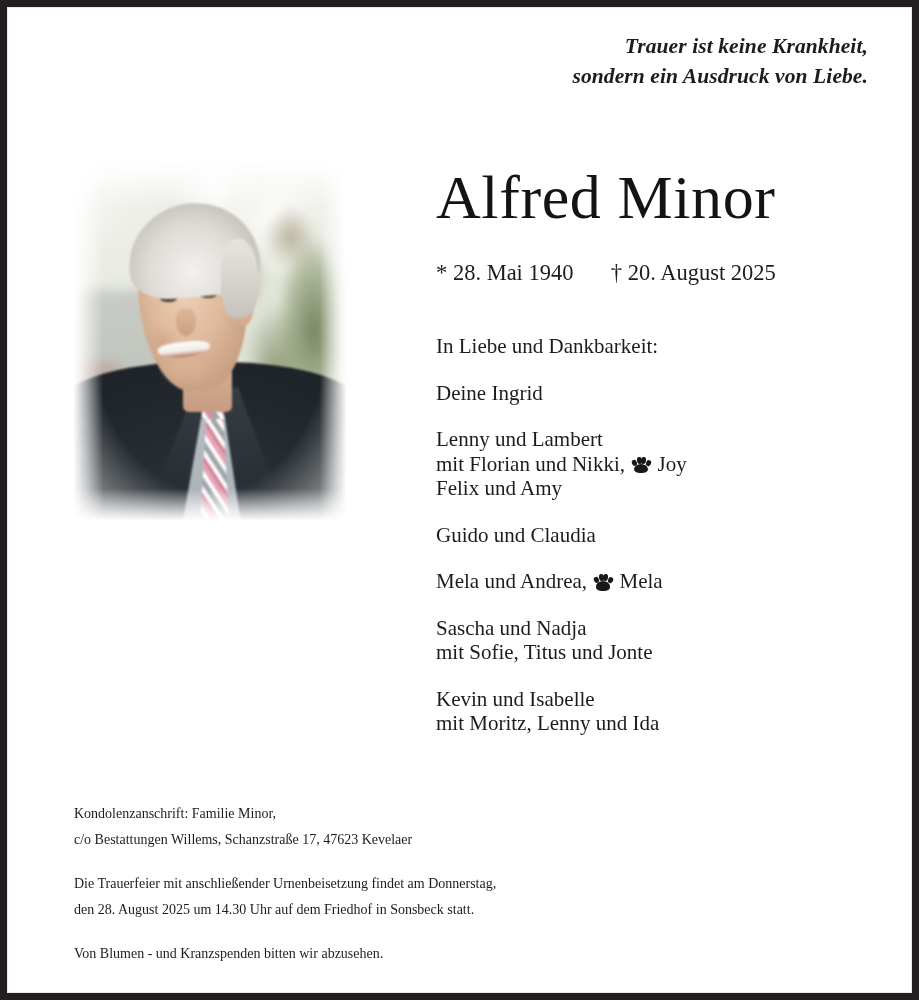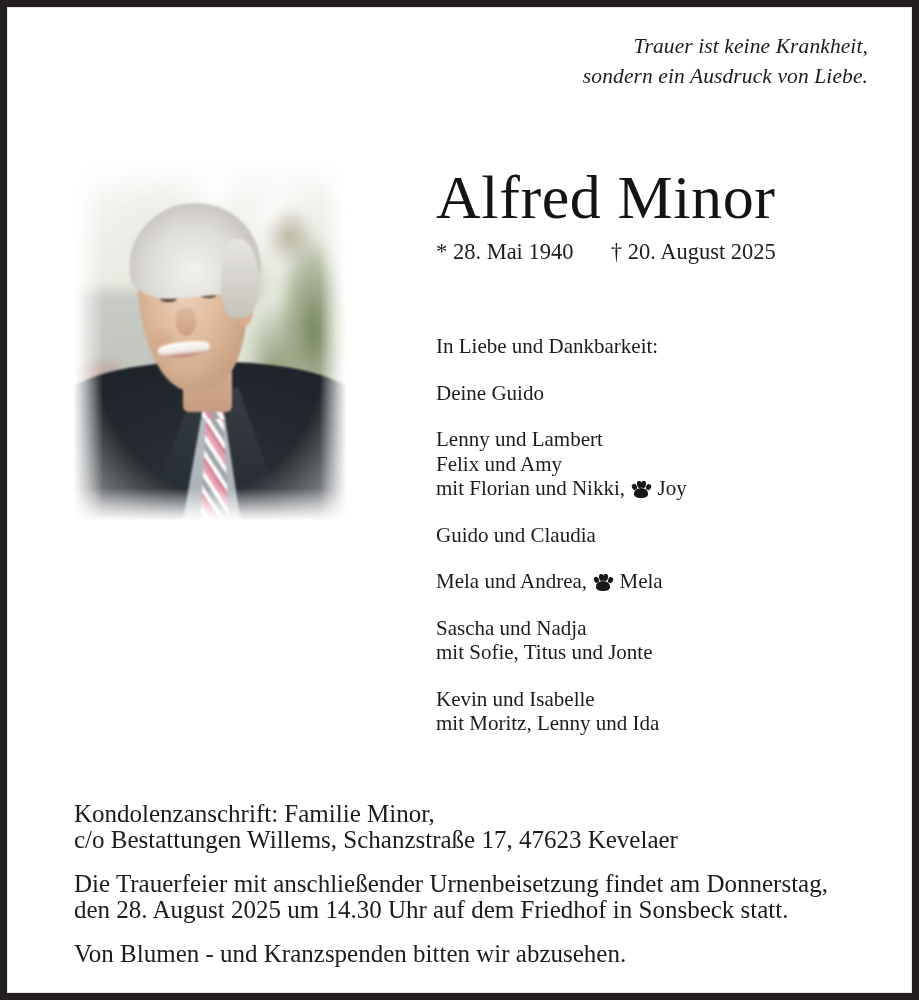--- a/index.html
+++ b/index.html
@@ -38,21 +38,21 @@
     position: absolute;
     top: 23px;
     right: 43px;
     text-align: right;
     font-style: italic;
     font-size: 21.5px;
     line-height: 30px;
     color: #1c1c1c;
     letter-spacing: .1px;
   }
-  .motto-line { display: block; white-space: nowrap; }
+  .motto-line { display: block; white-space: nowrap; font-weight: bold; }
 
   
   .photo-wrap {
     position: absolute;
     left: 66px;
     top: 152px;
     width: 272px;
     height: 360px;
   }
   .photo {
@@ -240,21 +240,21 @@
     width: 430px;
   }
   .name {
     font-size: 62px;
     line-height: 58px;
     letter-spacing: .6px;
     color: #141414;
     white-space: nowrap;
   }
   .dates {
-    margin-top: 13px;
+    margin-top: 34px;
     font-size: 22.5px;
     line-height: 26px;
     color: #1c1c1c;
     white-space: nowrap;
   }
   .dates .gap { display: inline-block; width: 26px; }
 
   .dedication {
     position: absolute;
     left: 428px;
@@ -291,21 +291,21 @@
     left: 3.0px; top: 7.4px;
     border-radius: 54% 54% 46% 46% / 62% 62% 38% 38%;
   }
 
   
   .footer {
     position: absolute;
     left: 66px;
     top: 793px;
     width: 800px;
-    font-size: 25px;
+    font-size: 14px;
     line-height: 25.5px;
     color: #1c1c1c;
   }
   .fblk { margin-bottom: 19px; }
   .fblk:last-child { margin-bottom: 0; }
   .fln { display: block; white-space: nowrap; }
 </style>
 </head>
 <body>
 
@@ -360,33 +360,33 @@
         <span>20. August 2025</span>
       </div>
     </div>
 
     <div class="dedication">
       <div class="blk">
         <span class="ln">In Liebe und Dankbarkeit:</span>
       </div>
 
       <div class="blk">
-        <span class="ln">Deine Guido</span>
+        <span class="ln">Deine Ingrid</span>
       </div>
 
       <div class="blk">
         <span class="ln">Lenny und Lambert</span>
-        <span class="ln">Felix und Amy</span>
         <span class="ln">
           <span>mit Florian und Nikki,</span>
           <span class="paw">
             <i class="t1"></i><i class="t2"></i><i class="t3"></i><i class="t4"></i><i class="pad"></i>
           </span>
           <span>Joy</span>
         </span>
+        <span class="ln">Felix und Amy</span>
       </div>
 
       <div class="blk">
         <span class="ln">Guido und Claudia</span>
       </div>
 
       <div class="blk">
         <span class="ln">
           <span>Mela und Andrea,</span>
           <span class="paw">

